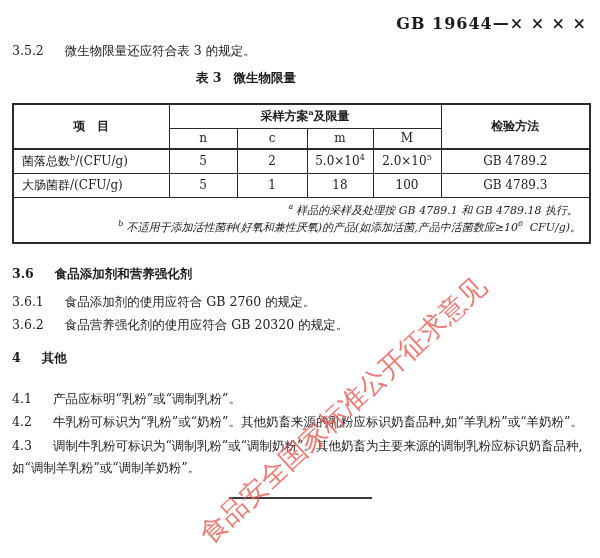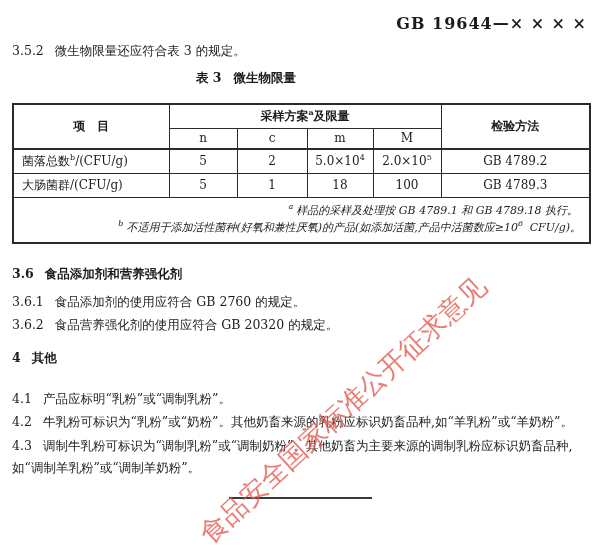--- a/index.html
+++ b/index.html
@@ -3,21 +3,21 @@
 <meta charset="utf-8">
 <style>
   html,body{margin:0;padding:0;background:#fff;}
   .page{
     position:relative;width:600px;height:558px;background:#ffffff;overflow:hidden;
     font-family:"DejaVu Serif","Liberation Serif",serif;color:#1c1c1c;
   }
   .abs{position:absolute;}
   .hdr-code{top:14px;right:13px;font-size:16px;font-weight:bold;letter-spacing:1px;}
   .para{left:12px;width:577px;font-size:12.5px;line-height:18px;white-space:nowrap;}
-  .para .num{display:inline-block;margin-right:11px;}
+  .para .num{display:inline-block;margin-right:21px;}
   .para.wrap{white-space:normal;}
   .heading{font-weight:bold;}
   .tbl-caption{top:70px;left:0;width:492px;text-align:center;font-size:12.5px;font-weight:bold;}
   .tbl-caption .cap-label{margin-right:12px;}
   table.gb{
     position:absolute;top:103px;left:12px;width:577px;border-collapse:collapse;table-layout:fixed;
     border:2px solid #2a2a2a;font-size:12px;padding-left:40px;
   }
   table.gb td{border:1px solid #2a2a2a;text-align:center;vertical-align:middle;padding:0;}
   table.gb td.hb{border-bottom:2px solid #2a2a2a;}

